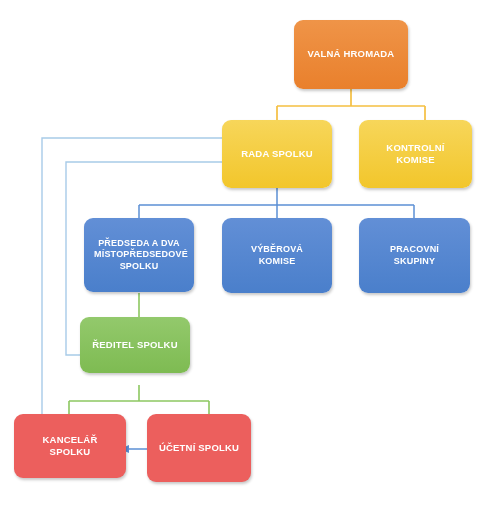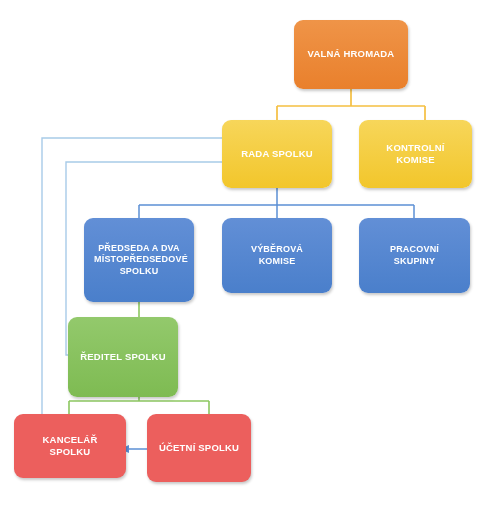--- a/index.html
+++ b/index.html
@@ -124,35 +124,35 @@
   </div>
 
   <div class="node n-yellow" style="left:222px; top:120px; width:110px; height:68px;">
     <span class="node-label">RADA SPOLKU</span>
   </div>
 
   <div class="node n-yellow" style="left:359px; top:120px; width:113px; height:68px;">
     <span class="node-label">KONTROLNÍ KOMISE</span>
   </div>
 
-  <div class="node n-blue" style="left:84px; top:218px; width:110px; height:84px;">
+  <div class="node n-blue" style="left:84px; top:218px; width:110px; height:74px;">
     <span class="node-label">PŘEDSEDA A DVA
 MÍSTOPŘEDSEDOVÉ
 SPOLKU</span>
   </div>
 
   <div class="node n-blue" style="left:222px; top:218px; width:110px; height:75px;">
     <span class="node-label">VÝBĚROVÁ KOMISE</span>
   </div>
 
   <div class="node n-blue" style="left:359px; top:218px; width:111px; height:75px;align-items:center;">
     <span class="node-label">PRACOVNÍ SKUPINY</span>
   </div>
 
-  <div class="node n-green" style="left:68px; top:317px; width:110px; height:80px;text-align:center;">
+  <div class="node n-green" style="left:80px; top:317px; width:110px; height:56px;text-align:center;">
     <span class="node-label">ŘEDITEL SPOLKU</span>
   </div>
 
   <div class="node n-red" style="left:14px; top:414px; width:112px; height:64px;">
     <span class="node-label">KANCELÁŘ SPOLKU</span>
   </div>
 
   <div class="node n-red" style="left:147px; top:414px; width:104px; height:68px;">
     <span class="node-label">ÚČETNÍ SPOLKU</span>
   </div>

